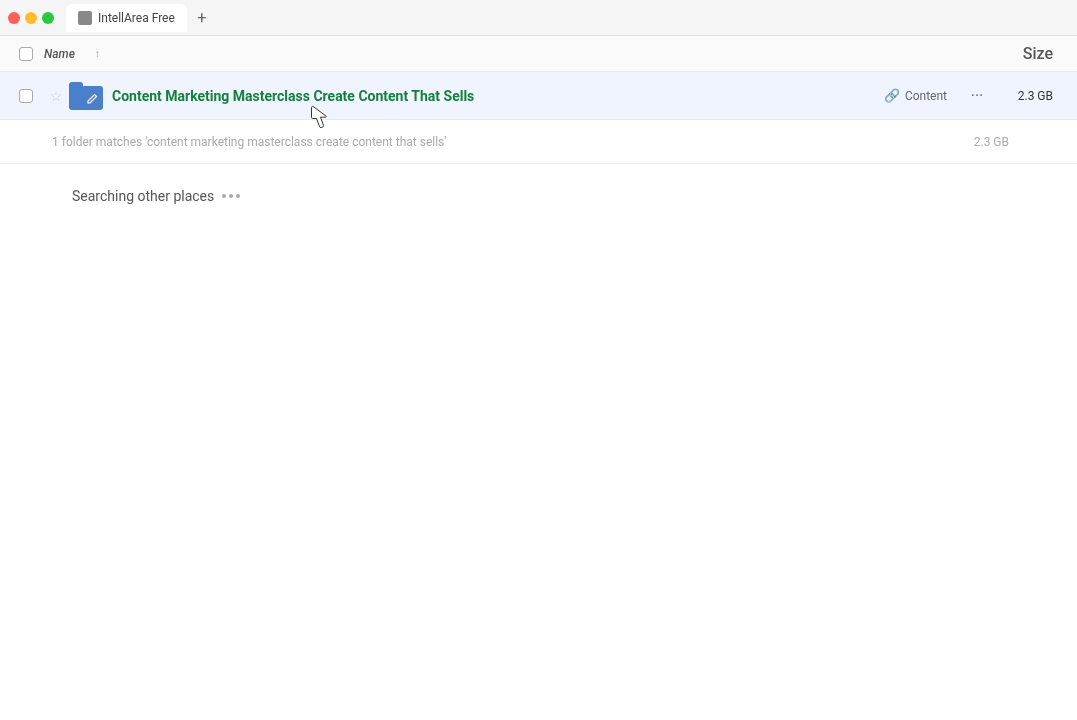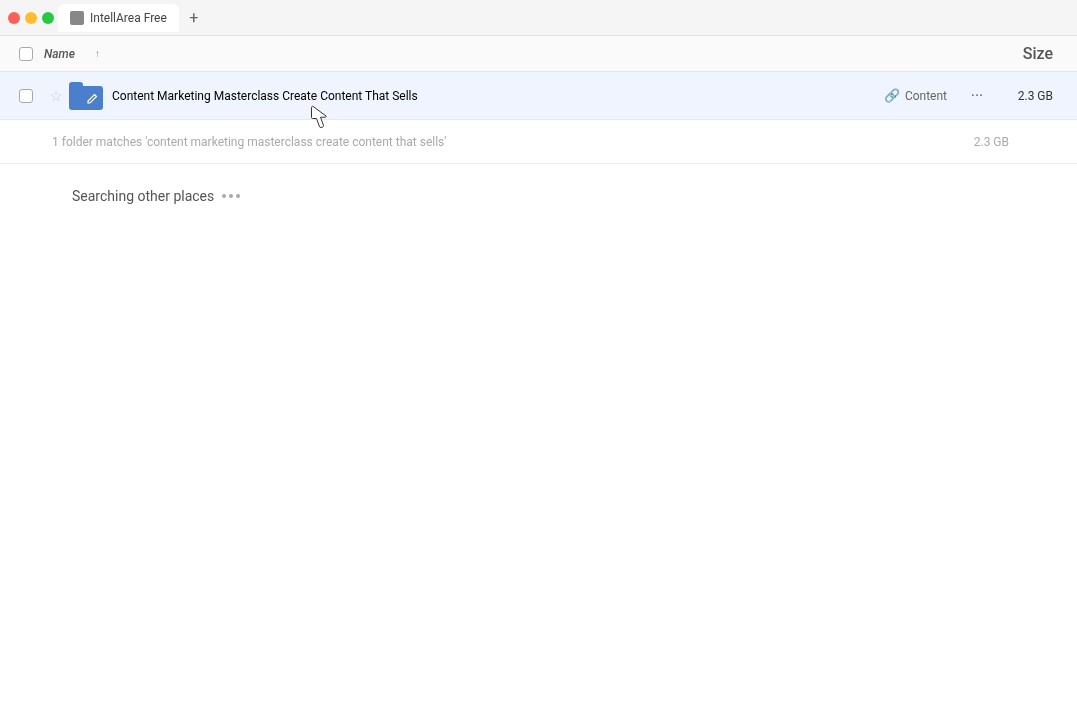--- a/index.html
+++ b/index.html
@@ -18,21 +18,21 @@
       color: #333;
     }
 
     .title-bar {
       display: flex;
       align-items: center;
       height: 36px;
       background: #f5f5f5;
       border-bottom: 1px solid #e0e0e0;
       padding: 0 8px;
-      gap: 4px;
+      gap: 12px;
     }
 
     .window-controls {
       display: flex;
       gap: 5px;
       align-items: center;
     }
 
     .win-btn {
       width: 12px;
@@ -202,23 +202,23 @@
       right: 4px;
       width: 14px;
       height: 14px;
       display: flex;
       align-items: center;
       justify-content: center;
     }
 
     .file-name {
       flex: 1;
-      font-size: 12px;
-      color: #000000;
-      font-weight: 400;
+      font-size: 14px;
+      color: #15803d;
+      font-weight: 700;
     }
 
     .shared-badge {
       display: flex;
       align-items: center;
       gap: 4px;
       color: #666;
       font-size: 12px;
       margin-right: 16px;
     }

